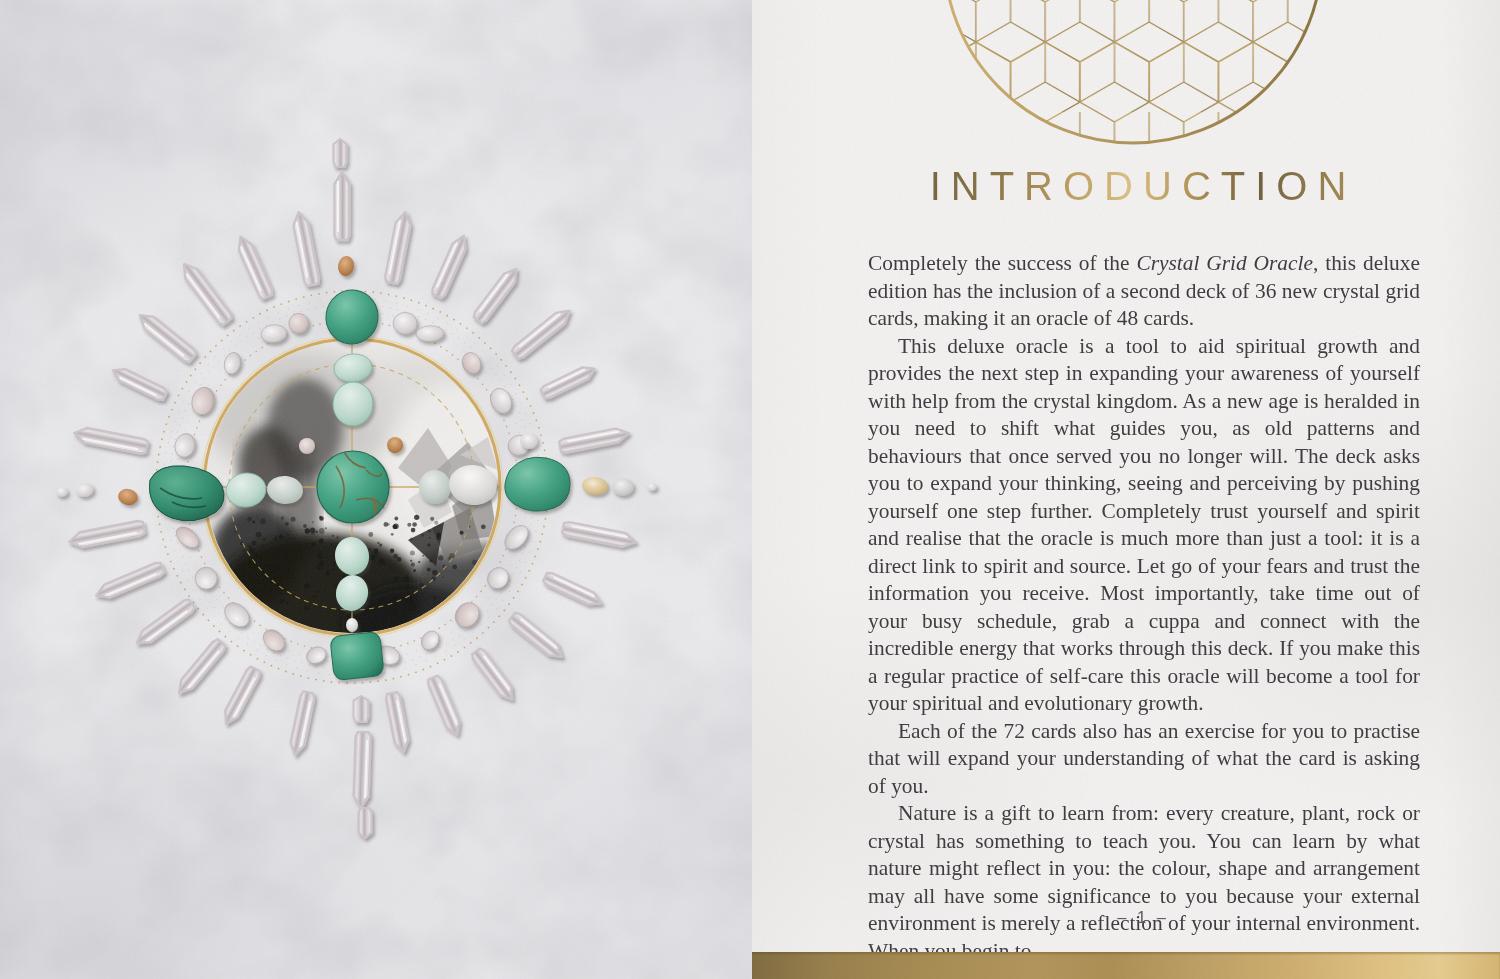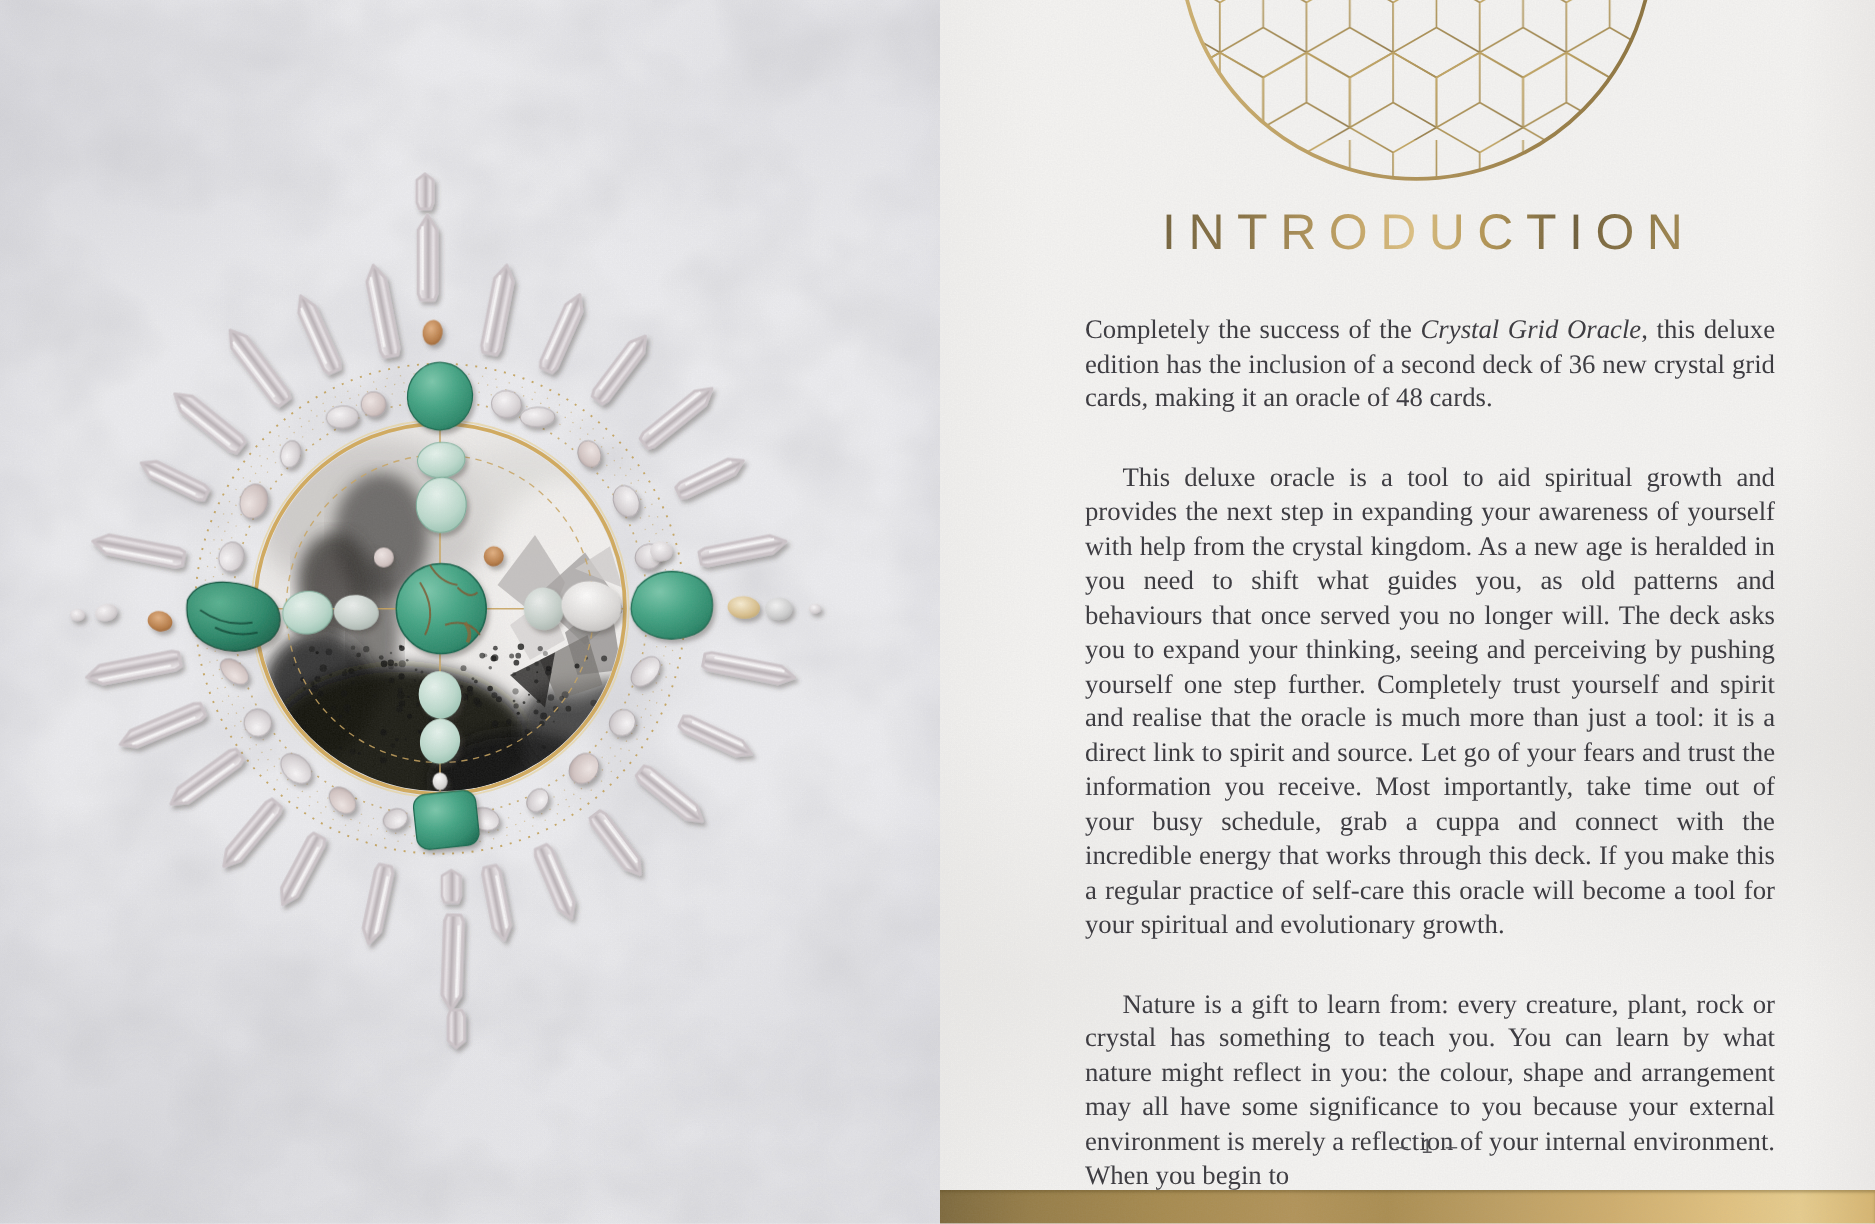--- a/index.html
+++ b/index.html
@@ -30,21 +30,21 @@
     font-size:40px;font-weight:500;line-height:1;}
   h1.chapter .gold-text{
     background:linear-gradient(93deg,#75643f 0%,#8a7446 16%,#c3a465 36%,#dcc083 47%,
                #b59756 60%,#6e5e3b 76%,#8d7747 88%,#a98f55 100%);
     -webkit-background-clip:text;background-clip:text;
     color:#9a8149;-webkit-text-fill-color:transparent;
     letter-spacing:10px;padding:2px 4px;}
   .body-text{position:absolute;left:116px;top:250px;width:552px;
     color:#3b3a3f;font-size:21.4px;line-height:27.5px;text-align:justify;}
   .body-text p{margin:0;}
-  .body-text p.ind{text-indent:30px;margin-top:36px;}
+  .body-text p.ind{text-indent:30px;}
   .body-text em{}
   .pagenum{position:absolute;left:116px;top:908px;width:550px;text-align:center;
     color:#57565a;font-size:16.5px;letter-spacing:3px;
     font-family:"Liberation Sans", sans-serif;}
   .gold-bar{position:absolute;left:-2px;right:0;bottom:0;height:27px;
     background:linear-gradient(90deg,#7e6a3e 0%,#977e49 10%,#a78b50 24%,#b2945a 38%,
       #ab8e52 48%,#bd9f63 60%,#cfae6e 72%,#e0c180 84%,#e6cc8e 92%,#d6b571 100%);
     box-shadow:inset 0 2px 2px rgba(90,70,30,.35);}
 </style>
 </head>
@@ -509,20 +509,21 @@
         <rect x="170" y="-2" width="430" height="152" fill="url(#cubeP)" opacity="0.95"></rect>
       </g>
       <circle cx="381" cy="-46" r="189" fill="none" stroke="url(#arcG)" stroke-width="3"></circle>
     </svg>
 
     <h1 class="chapter"><span class="gold-text">INTRODUCTION</span></h1>
 
     <div class="body-text">
       <p><span>Completely the success of the </span><em>Crystal Grid Oracle</em><span>, this deluxe edition has the inclusion of a second deck of 36 new crystal grid cards, making it an oracle of 48 cards.</span></p>
       <p class="ind">This deluxe oracle is a tool to aid spiritual growth and provides the next step in expanding your awareness of yourself with help from the crystal kingdom. As a new age is heralded in you need to shift what guides you, as old patterns and behaviours that once served you no longer will. The deck asks you to expand your thinking, seeing and perceiving by pushing yourself one step further. Completely trust yourself and spirit and realise that the oracle is much more than just a tool: it is a direct link to spirit and source. Let go of your fears and trust the information you receive. Most importantly, take time out of your busy schedule, grab a cuppa and connect with the incredible energy that works through this deck. If you make this a regular practice of self-care this oracle will become a tool for your spiritual and evolutionary growth.</p>
+      <p class="ind">Each of the 72 cards also has an exercise for you to practise that will expand your understanding of what the card is asking of you.</p>
       <p class="ind">Nature is a gift to learn from: every creature, plant, rock or crystal has something to teach you. You can learn by what nature might reflect in you: the colour, shape and arrangement may all have some significance to you because your external environment is merely a reflection of your internal environment. When you begin to</p>
     </div>
 
     <div class="pagenum">– 1 –</div>
     <div class="gold-bar"></div>
   </section>
 
   <svg class="grain" width="1500" height="979">
     <filter id="paperNoise">
       <feTurbulence type="fractalNoise" baseFrequency="0.85" numOctaves="2" seed="3"></feTurbulence>

